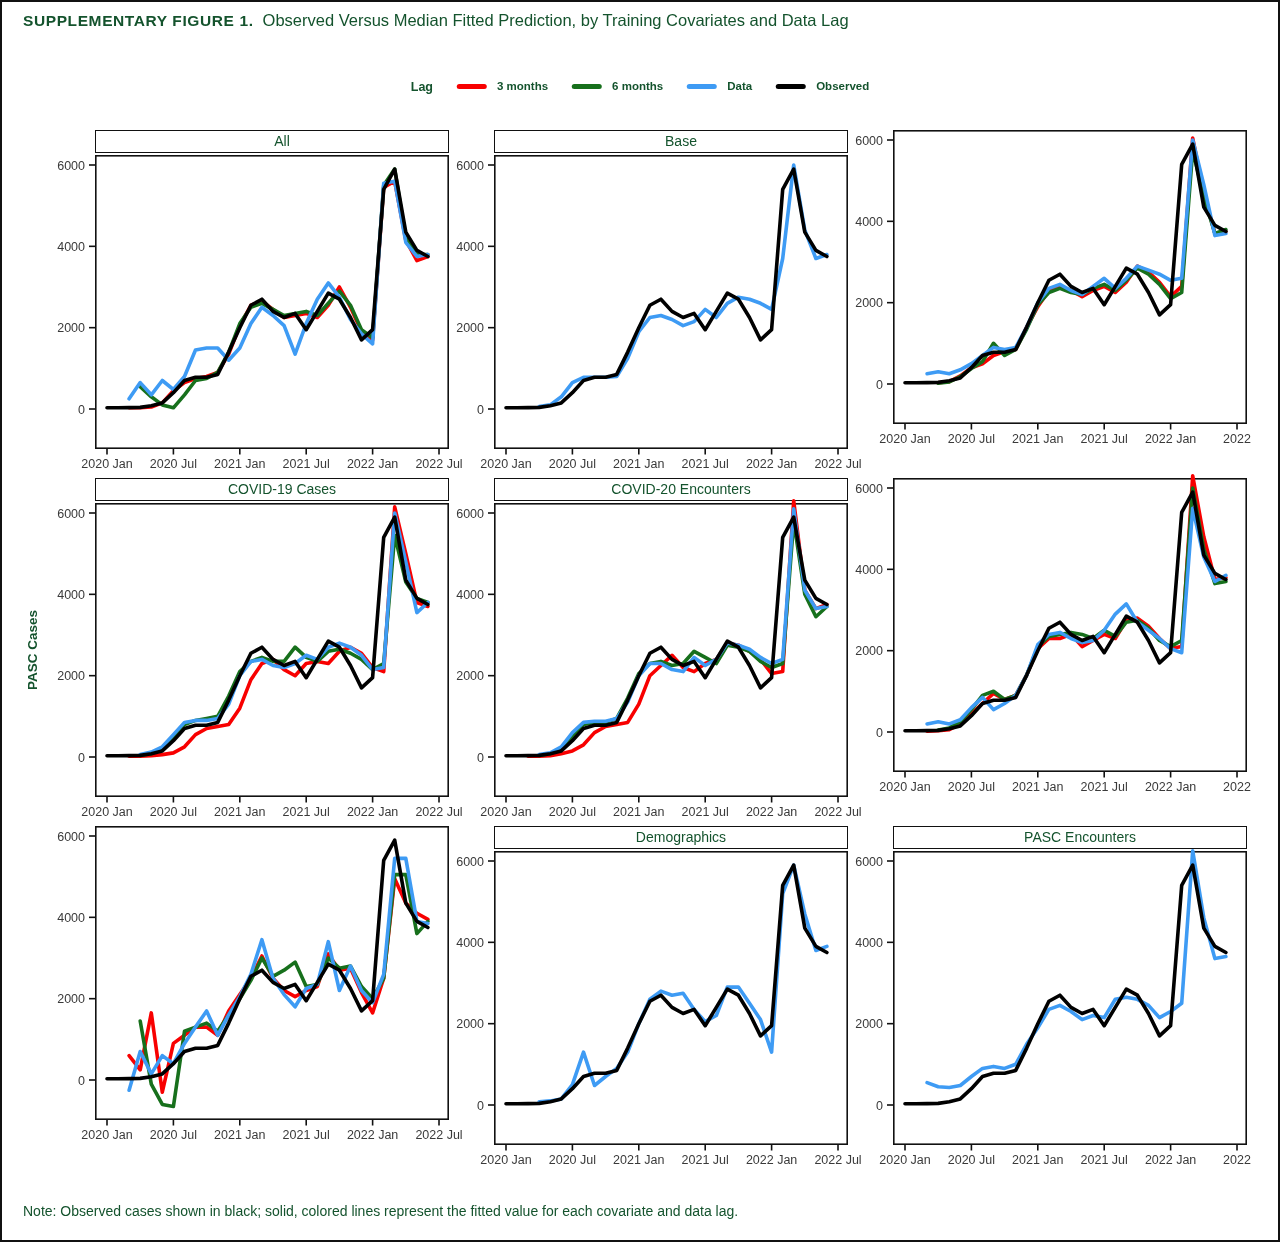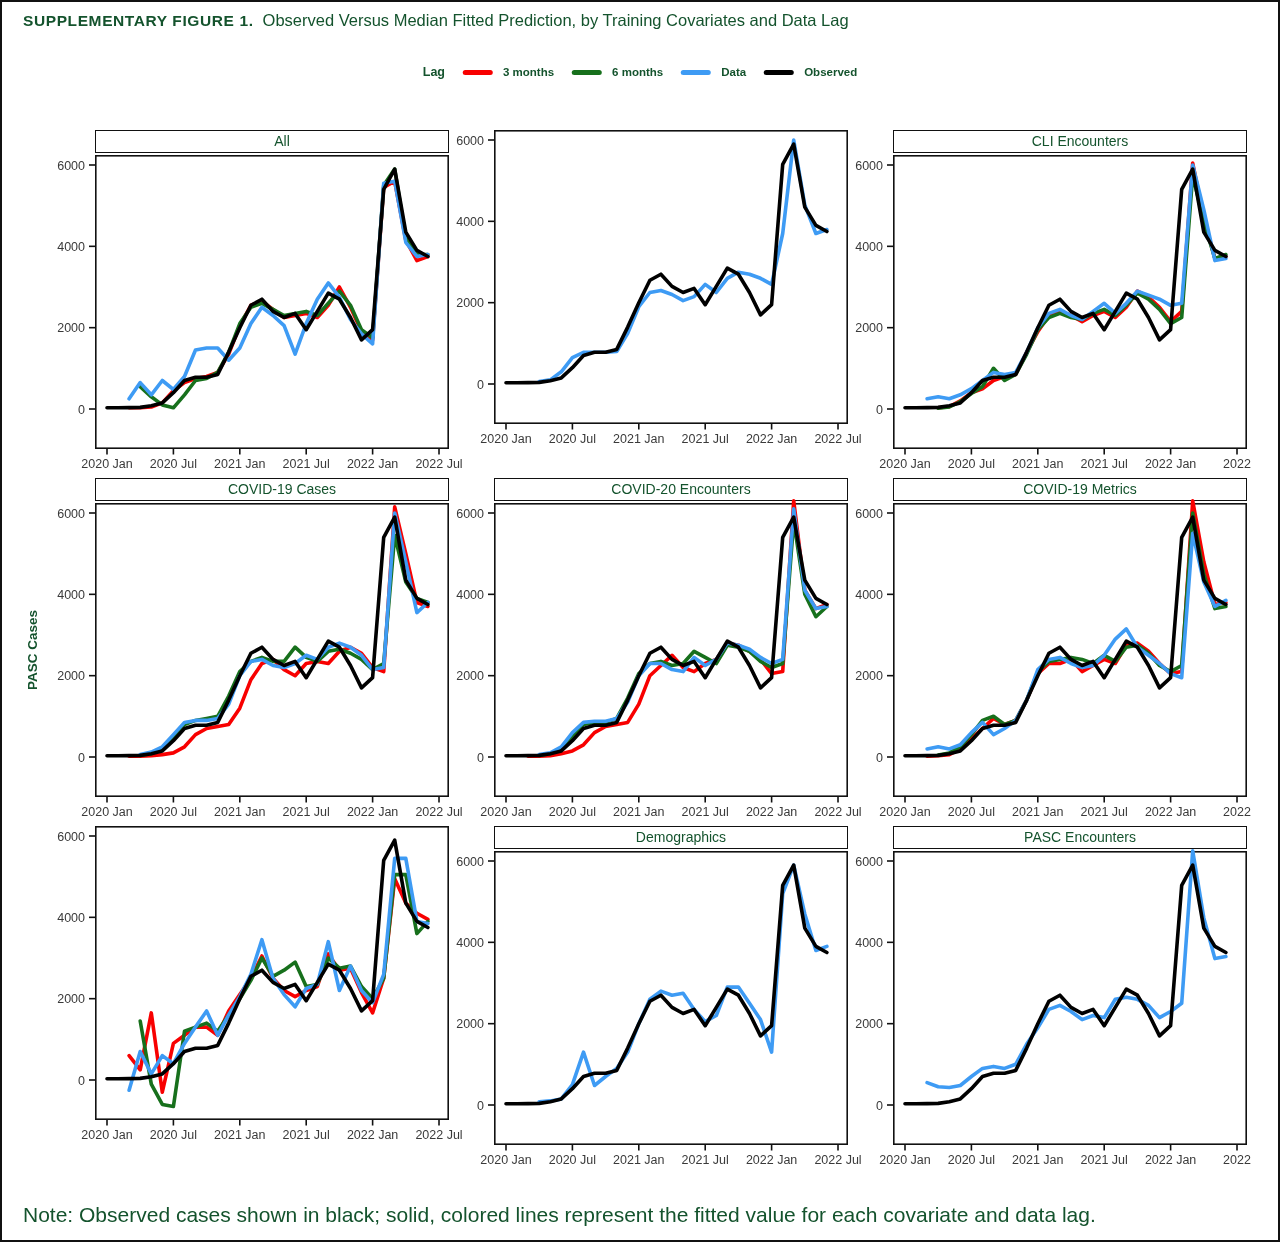--- a/index.html
+++ b/index.html
@@ -2,35 +2,35 @@
 <html><head>
 <meta charset="utf-8">
 <style>
   html,body{margin:0;padding:0;background:#fff;}
   .page{position:relative;width:1280px;height:1242px;background:#fff;
         border:2px solid #111;box-sizing:border-box;overflow:hidden;
         font-family:"Liberation Sans",sans-serif;color:#14532d;}
   .fig-title{position:absolute;left:21px;top:9px;white-space:nowrap;font-size:16px;}
   .fig-title .tag{font-weight:bold;font-size:15.5px;letter-spacing:.6px;font-family:"Liberation Sans",sans-serif;}
   .fig-title .rest{font-weight:normal;margin-left:9px;font-size:16.5px;}
-  .legend{position:absolute;top:63px;left:50%;transform:translateX(-50%);
-          display:flex;align-items:center;gap:10px;white-space:nowrap;}
+  .legend{position:absolute;top:78px;left:50%;transform:translateX(-50%);
+          display:flex;align-items:flex-start;gap:16px;white-space:nowrap;}
   .legend .lg-label{font-weight:bold;font-size:12.5px;}
   .lg-item{display:flex;align-items:center;gap:10px;padding-left:8px;}
   .lg-swatch{width:30px;height:5px;border-radius:2.5px;display:inline-block;}
   .lg-name{font-weight:bold;font-size:11.5px;}
   .grid{position:absolute;left:93px;top:128px;display:grid;
         grid-template-columns:repeat(3,354px);column-gap:45px;row-gap:28px;}
   .panel{position:relative;width:354px;height:320px;}
   .panel-title{height:21px;border:1.5px solid #111;background:#fff;
                text-align:center;font-size:14px;line-height:21px;margin-bottom:2px;padding-left:20px;}
   .panel svg{display:block;overflow:visible;}
   .ylab{position:absolute;left:30px;top:648px;transform:translate(-50%,-50%) rotate(-90deg);
         font-weight:bold;font-size:13.5px;white-space:nowrap;}
-  .note{position:absolute;left:21px;top:1201px;font-size:21px;}
+  .note{position:absolute;left:21px;top:1201px;font-size:14px;}
   svg text{font-family:"Liberation Sans",sans-serif;fill:#3a3a3a;}
 </style>
 </head>
 <body>
 
 <div class="page">
   <div class="fig-title">
     <span class="tag">SUPPLEMENTARY FIGURE 1.</span><span class="rest">Observed Versus Median Fitted Prediction, by Training Covariates and Data Lag</span>
   </div>
 
@@ -83,20 +83,21 @@
           <text x="277.608" y="313" text-anchor="middle" font-size="12.5">2022 Jan</text>
           <line x1="344.01" y1="294" x2="344.01" y2="299.5" stroke="#111" stroke-width="1.6"></line>
           <text x="344.01" y="313" text-anchor="middle" font-size="12.5">2022 Jul</text>
           <polyline points="34.1,252.8 45.2,252.8 56.3,252.0 67.3,247.9 78.4,235.7 89.5,227.6 100.5,223.5 111.6,221.5 122.7,217.4 133.7,199.1 144.8,170.6 155.9,150.3 166.9,146.2 178.0,154.4 189.1,162.5 200.1,160.5 211.2,158.4 222.3,162.5 233.3,150.3 244.4,132.0 255.5,152.3 266.5,176.7 277.6,184.9 288.7,32.4 299.7,26.3 310.8,85.2 321.9,105.6 332.9,101.5" fill="none" stroke="#f80000" stroke-width="3.6" stroke-linejoin="round" stroke-linecap="round"></polyline>
           <polyline points="45.2,231.6 56.3,241.8 67.3,249.9 78.4,252.8 89.5,239.8 100.5,225.5 111.6,223.5 122.7,217.4 133.7,197.1 144.8,168.6 155.9,152.3 166.9,148.3 178.0,154.4 189.1,160.5 200.1,158.4 211.2,156.4 222.3,160.5 233.3,148.3 244.4,136.1 255.5,150.3 266.5,174.7 277.6,182.8 288.7,30.3 299.7,14.1 310.8,83.2 321.9,99.5 332.9,99.5" fill="none" stroke="#17701c" stroke-width="3.6" stroke-linejoin="round" stroke-linecap="round"></polyline>
           <polyline points="34.1,243.8 45.2,227.6 56.3,239.8 67.3,225.5 78.4,234.5 89.5,221.5 100.5,195.0 111.6,193.0 122.7,193.0 133.7,205.2 144.8,193.0 155.9,168.6 166.9,152.3 178.0,160.5 189.1,170.6 200.1,199.1 211.2,168.6 222.3,144.2 233.3,127.9 244.4,142.2 255.5,164.5 266.5,178.8 277.6,188.9 288.7,28.3 299.7,26.3 310.8,87.3 321.9,101.5 332.9,99.5" fill="none" stroke="#3e9bf4" stroke-width="3.6" stroke-linejoin="round" stroke-linecap="round"></polyline>
           <polyline points="12.0,252.8 23.1,252.8 34.1,252.6 45.2,252.4 56.3,250.7 67.3,247.9 78.4,237.7 89.5,225.5 100.5,222.3 111.6,222.3 122.7,219.4 133.7,197.1 144.8,172.7 155.9,150.3 166.9,144.2 178.0,156.4 189.1,162.5 200.1,158.4 211.2,174.7 222.3,156.4 233.3,138.1 244.4,144.2 255.5,162.5 266.5,184.9 277.6,174.7 288.7,34.4 299.7,14.1 310.8,77.1 321.9,95.4 332.9,101.5" fill="none" stroke="#000000" stroke-width="3.6" stroke-linejoin="round" stroke-linecap="round"></polyline>
         </svg>
       </div>
       <div class="panel">
+        <div class="panel-title">Base</div>
         <svg width="354" height="294">
           <rect x="0.8" y="0.8" width="352.4" height="292.4" fill="#ffffff" stroke="#111111" stroke-width="1.6"></rect>
           <line x1="-6" y1="254" x2="0" y2="254" stroke="#111" stroke-width="1.6"></line>
           <text x="-10" y="258.5" text-anchor="end" font-size="12.5">0</text>
           <line x1="-6" y1="172.66666666666669" x2="0" y2="172.66666666666669" stroke="#111" stroke-width="1.6"></line>
           <text x="-10" y="177.16666666666669" text-anchor="end" font-size="12.5">2000</text>
           <line x1="-6" y1="91.33333333333334" x2="0" y2="91.33333333333334" stroke="#111" stroke-width="1.6"></line>
           <text x="-10" y="95.83333333333334" text-anchor="end" font-size="12.5">4000</text>
           <line x1="-6" y1="10.000000000000028" x2="0" y2="10.000000000000028" stroke="#111" stroke-width="1.6"></line>
           <text x="-10" y="14.500000000000028" text-anchor="end" font-size="12.5">6000</text>
@@ -110,21 +111,20 @@
           <text x="211.20600000000002" y="313" text-anchor="middle" font-size="12.5">2021 Jul</text>
           <line x1="277.608" y1="294" x2="277.608" y2="299.5" stroke="#111" stroke-width="1.6"></line>
           <text x="277.608" y="313" text-anchor="middle" font-size="12.5">2022 Jan</text>
           <line x1="344.01" y1="294" x2="344.01" y2="299.5" stroke="#111" stroke-width="1.6"></line>
           <text x="344.01" y="313" text-anchor="middle" font-size="12.5">2022 Jul</text>
           <polyline points="45.2,251.6 56.3,249.9 67.3,241.8 78.4,227.6 89.5,222.3 100.5,222.3 111.6,222.3 122.7,221.5 133.7,203.2 144.8,176.7 155.9,162.5 166.9,160.5 178.0,164.5 189.1,170.6 200.1,166.6 211.2,154.4 222.3,162.5 233.3,148.3 244.4,142.2 255.5,144.2 266.5,148.3 277.6,154.4 288.7,103.5 299.7,10.0 310.8,75.1 321.9,103.5 332.9,99.5" fill="none" stroke="#3e9bf4" stroke-width="3.6" stroke-linejoin="round" stroke-linecap="round"></polyline>
           <polyline points="12.0,252.8 23.1,252.8 34.1,252.6 45.2,252.4 56.3,250.7 67.3,247.9 78.4,237.7 89.5,225.5 100.5,222.3 111.6,222.3 122.7,219.4 133.7,197.1 144.8,172.7 155.9,150.3 166.9,144.2 178.0,156.4 189.1,162.5 200.1,158.4 211.2,174.7 222.3,156.4 233.3,138.1 244.4,144.2 255.5,162.5 266.5,184.9 277.6,174.7 288.7,34.4 299.7,14.1 310.8,77.1 321.9,95.4 332.9,101.5" fill="none" stroke="#000000" stroke-width="3.6" stroke-linejoin="round" stroke-linecap="round"></polyline>
         </svg>
       </div>
       <div class="panel">
-        <div class="panel-title">CLI Encounters</div>
         <svg width="354" height="294">
           <rect x="0.8" y="0.8" width="352.4" height="292.4" fill="#ffffff" stroke="#111111" stroke-width="1.6"></rect>
           <line x1="-6" y1="254" x2="0" y2="254" stroke="#111" stroke-width="1.6"></line>
           <text x="-10" y="258.5" text-anchor="end" font-size="12.5">0</text>
           <line x1="-6" y1="172.66666666666669" x2="0" y2="172.66666666666669" stroke="#111" stroke-width="1.6"></line>
           <text x="-10" y="177.16666666666669" text-anchor="end" font-size="12.5">2000</text>
           <line x1="-6" y1="91.33333333333334" x2="0" y2="91.33333333333334" stroke="#111" stroke-width="1.6"></line>
           <text x="-10" y="95.83333333333334" text-anchor="end" font-size="12.5">4000</text>
           <line x1="-6" y1="10.000000000000028" x2="0" y2="10.000000000000028" stroke="#111" stroke-width="1.6"></line>
           <text x="-10" y="14.500000000000028" text-anchor="end" font-size="12.5">6000</text>
@@ -200,21 +200,20 @@
           <text x="277.608" y="313" text-anchor="middle" font-size="12.5">2022 Jan</text>
           <line x1="344.01" y1="294" x2="344.01" y2="299.5" stroke="#111" stroke-width="1.6"></line>
           <text x="344.01" y="313" text-anchor="middle" font-size="12.5">2022 Jul</text>
           <polyline points="34.1,253.2 45.2,253.2 56.3,252.8 67.3,250.7 78.4,247.9 89.5,241.8 100.5,229.6 111.6,223.5 122.7,221.5 133.7,219.4 144.8,201.1 155.9,172.7 166.9,162.5 178.0,152.3 189.1,164.5 200.1,168.6 211.2,160.5 222.3,156.4 233.3,140.1 244.4,142.2 255.5,148.3 266.5,156.4 277.6,170.6 288.7,168.6 299.7,-2.2 310.8,87.3 321.9,105.6 332.9,101.5" fill="none" stroke="#f80000" stroke-width="3.6" stroke-linejoin="round" stroke-linecap="round"></polyline>
           <polyline points="45.2,252.4 56.3,250.7 67.3,245.9 78.4,233.7 89.5,221.5 100.5,219.4 111.6,219.4 122.7,215.4 133.7,195.0 144.8,170.6 155.9,160.5 166.9,158.4 178.0,162.5 189.1,160.5 200.1,148.3 211.2,154.4 222.3,160.5 233.3,142.2 244.4,144.2 255.5,148.3 266.5,158.4 277.6,164.5 288.7,160.5 299.7,18.1 310.8,91.3 321.9,113.7 332.9,103.5" fill="none" stroke="#17701c" stroke-width="3.6" stroke-linejoin="round" stroke-linecap="round"></polyline>
           <polyline points="45.2,251.6 56.3,249.9 67.3,243.8 78.4,229.6 89.5,219.4 100.5,218.2 111.6,218.2 122.7,215.4 133.7,199.1 144.8,172.7 155.9,160.5 166.9,160.5 178.0,166.6 189.1,168.6 200.1,154.4 211.2,162.5 222.3,156.4 233.3,140.1 244.4,142.2 255.5,146.2 266.5,154.4 277.6,160.5 288.7,156.4 299.7,5.9 310.8,87.3 321.9,105.6 332.9,103.5" fill="none" stroke="#3e9bf4" stroke-width="3.6" stroke-linejoin="round" stroke-linecap="round"></polyline>
           <polyline points="12.0,252.8 23.1,252.8 34.1,252.6 45.2,252.4 56.3,250.7 67.3,247.9 78.4,237.7 89.5,225.5 100.5,222.3 111.6,222.3 122.7,219.4 133.7,197.1 144.8,172.7 155.9,150.3 166.9,144.2 178.0,156.4 189.1,162.5 200.1,158.4 211.2,174.7 222.3,156.4 233.3,138.1 244.4,144.2 255.5,162.5 266.5,184.9 277.6,174.7 288.7,34.4 299.7,14.1 310.8,77.1 321.9,95.4 332.9,101.5" fill="none" stroke="#000000" stroke-width="3.6" stroke-linejoin="round" stroke-linecap="round"></polyline>
         </svg>
       </div>
       <div class="panel">
-        <div class="panel-title">COVID-19 Metrics</div>
         <svg width="354" height="294">
           <rect x="0.8" y="0.8" width="352.4" height="292.4" fill="#ffffff" stroke="#111111" stroke-width="1.6"></rect>
           <line x1="-6" y1="254" x2="0" y2="254" stroke="#111" stroke-width="1.6"></line>
           <text x="-10" y="258.5" text-anchor="end" font-size="12.5">0</text>
           <line x1="-6" y1="172.66666666666669" x2="0" y2="172.66666666666669" stroke="#111" stroke-width="1.6"></line>
           <text x="-10" y="177.16666666666669" text-anchor="end" font-size="12.5">2000</text>
           <line x1="-6" y1="91.33333333333334" x2="0" y2="91.33333333333334" stroke="#111" stroke-width="1.6"></line>
           <text x="-10" y="95.83333333333334" text-anchor="end" font-size="12.5">4000</text>
           <line x1="-6" y1="10.000000000000028" x2="0" y2="10.000000000000028" stroke="#111" stroke-width="1.6"></line>
           <text x="-10" y="14.500000000000028" text-anchor="end" font-size="12.5">6000</text>

